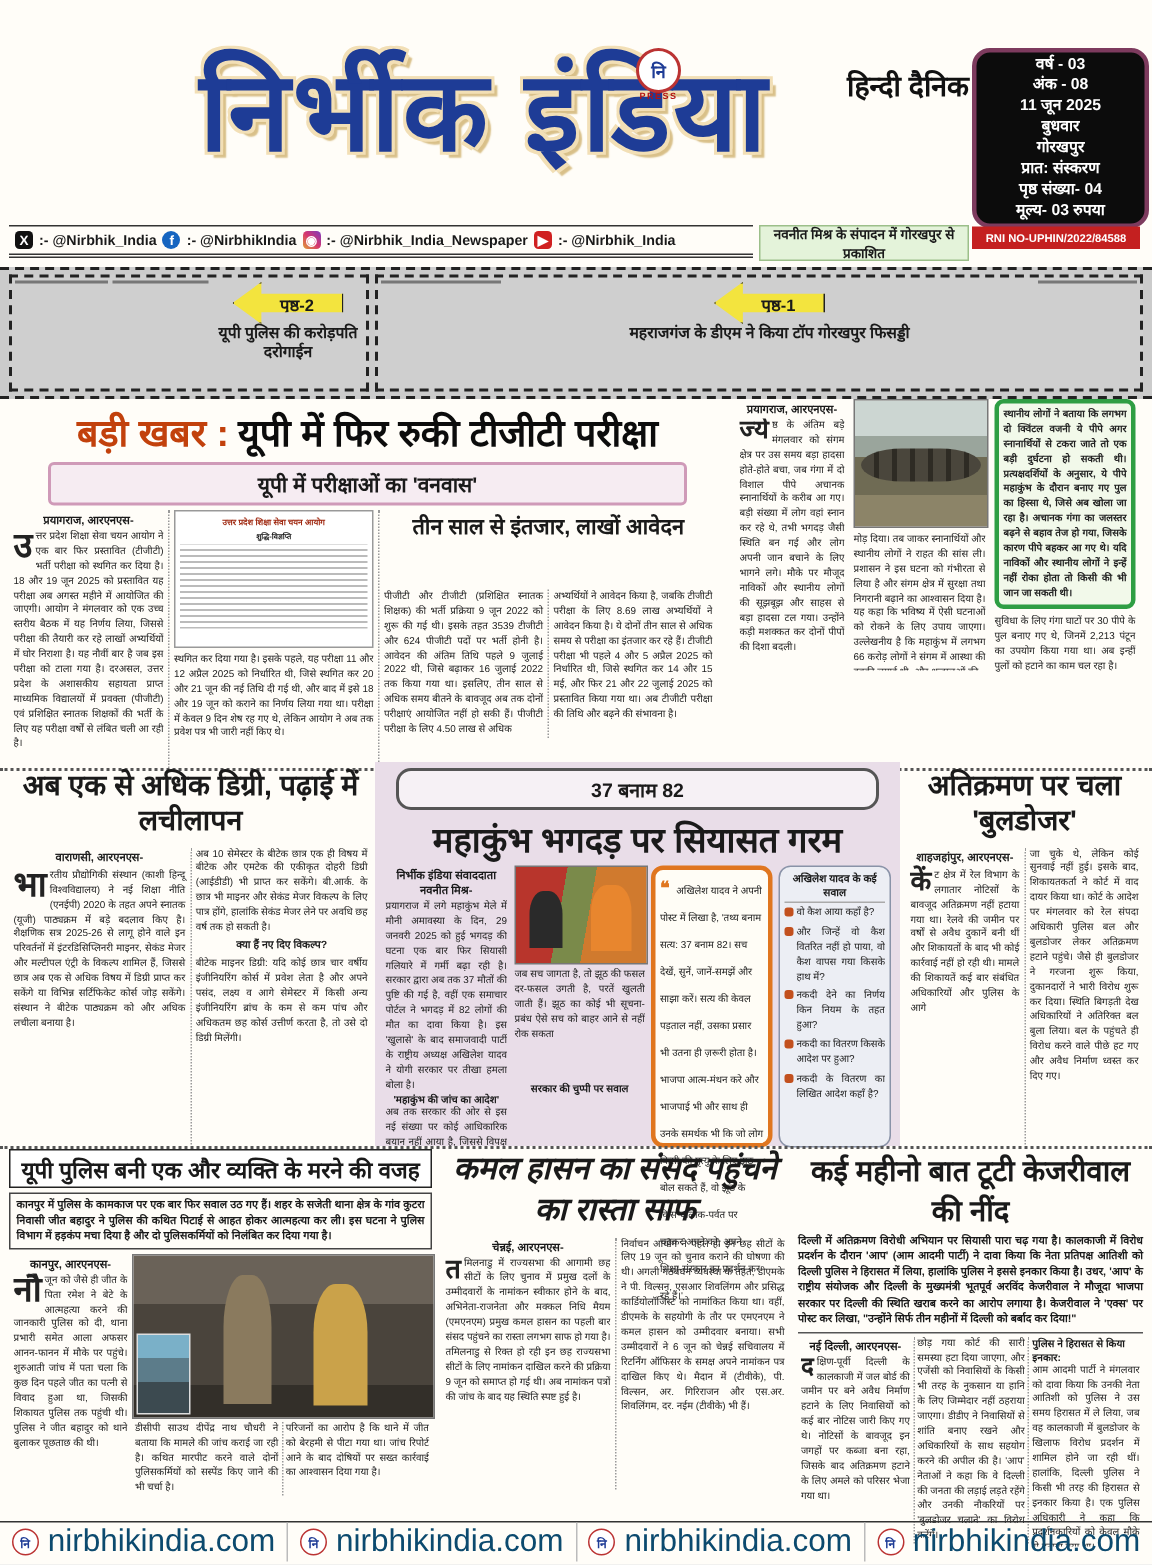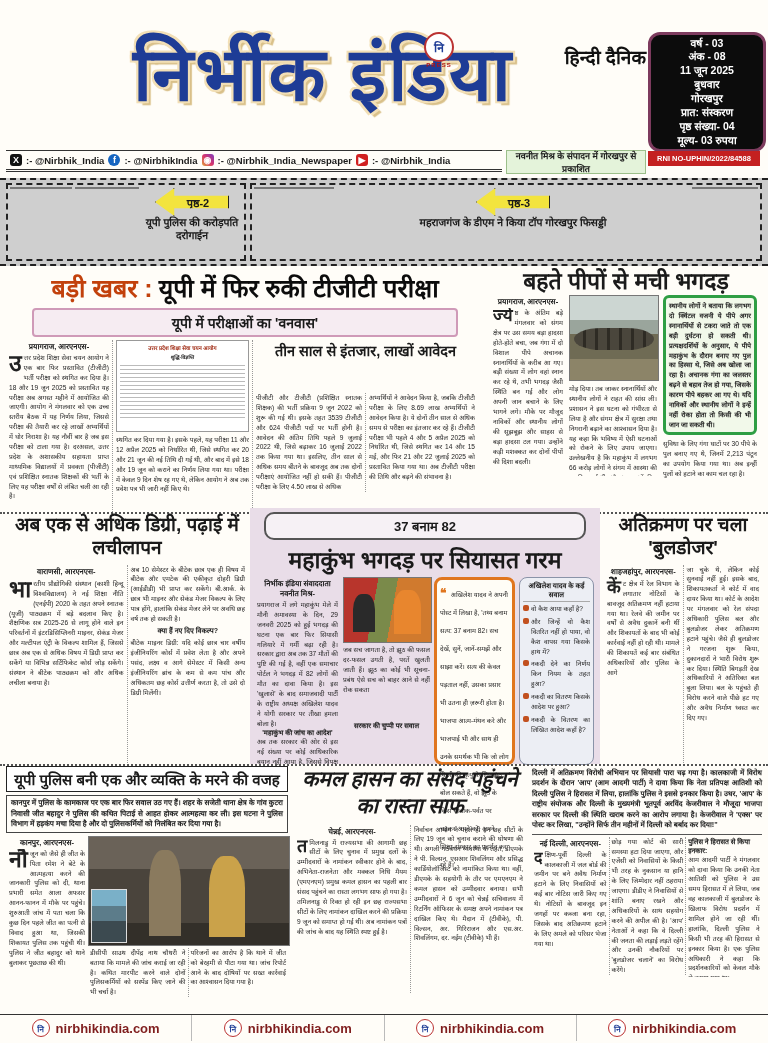--- a/index.html
+++ b/index.html
@@ -117,21 +117,21 @@
   .bot-right{position:absolute;left:532px;top:0;width:230px;height:246px;}
   .hl7{font-weight:900;font-size:19.5px;text-align:center;}
   .intro2{font-size:7.2px;font-weight:bold;line-height:1.45;text-align:justify;border-bottom:1px solid #555;padding:2px 0 3px;}
   
   .footer{position:absolute;left:0;top:1014px;width:768px;height:26px;border-top:1.5px solid #333;
           display:flex;align-items:center;}
   .funit{flex:1;display:flex;align-items:center;justify-content:center;gap:6px;border-right:1px solid #bbb;height:100%;}
   .funit:last-child{border-right:none;}
   .flogo{width:16px;height:16px;border-radius:50%;border:1.5px solid #b33;background:#fff;color:#1e3c96;
          font-size:8px;font-weight:bold;display:flex;align-items:center;justify-content:center;}
-  .fdomain{font-weight:700;font-size:13px;color:#7f1d1d;}
+  .fdomain{font-weight:400;font-size:21px;color:#0c4a6e;}
 </style>
 </head>
 <body>
 
 <div class="page">
 
 
   <div class="masthead">
     <div class="np-title">निर्भीक इंडिया</div>
     <div class="press-logo">
@@ -174,21 +174,21 @@
         <div class="arrow">
             <span>पृष्ठ-2</span>
           </div>
         <div class="tcap">यूपी पुलिस की करोड़पति दरोगाईन</div>
       </div>
     </div>
     <div class="teaser" style="flex:1;">
       <div class="ph ph-dm" style="width:78px;"></div>
       <div style="flex:1;display:flex;flex-direction:column;align-items:center;justify-content:space-between;padding:1px 0;">
         <div class="arrow">
-            <span>पृष्ठ-3</span>
+            <span>पृष्ठ-1</span>
           </div>
         <div class="tcap">महराजगंज के डीएम ने किया टॉप गोरखपुर फिसड्डी</div>
       </div>
       <div class="ph ph-hospital" style="width:64px;"></div>
     </div>
   </div>
 
   <div class="lead">
     <div class="lead-left">
       <div class="hl-row">
@@ -214,21 +214,20 @@
           <div style="display:flex;flex:1;">
             <div class="t" style="width:50%;padding-right:3px;">पीजीटी और टीजीटी (प्रशिक्षित स्नातक शिक्षक) की भर्ती प्रक्रिया 9 जून 2022 को शुरू की गई थी। इसके तहत 3539 टीजीटी और 624 पीजीटी पदों पर भर्ती होनी है। आवेदन की अंतिम तिथि पहले 9 जुलाई 2022 थी, जिसे बढ़ाकर 16 जुलाई 2022 तक किया गया था। इसलिए, तीन साल से अधिक समय बीतने के बावजूद अब तक दोनों परीक्षाएं आयोजित नहीं हो सकी हैं। पीजीटी परीक्षा के लिए 4.50 लाख से अधिक</div>
             <div class="t vsep" style="width:50%;padding-left:3px;">अभ्यर्थियों ने आवेदन किया है, जबकि टीजीटी परीक्षा के लिए 8.69 लाख अभ्यर्थियों ने आवेदन किया है। ये दोनों तीन साल से अधिक समय से परीक्षा का इंतजार कर रहे हैं। टीजीटी परीक्षा भी पहले 4 और 5 अप्रैल 2025 को निर्धारित थी, जिसे स्थगित कर 14 और 15 मई, और फिर 21 और 22 जुलाई 2025 को प्रस्तावित किया गया था। अब टीजीटी परीक्षा की तिथि और बढ़ने की संभावना है।</div>
           </div>
           <div class="cyan t">जल्द से जल्द भर्ती कराई जाए, दूसरी तरफ आयोग परीक्षा नहीं करा पा रहा है। पांडे ने चेतावनी दी कि यदि आयोग लगातार परीक्षा टालता रहा, तो अभ्यर्थी आंदोलन को मजबूर होंगे।</div>
         </div>
       </div>
     </div>
 
     <div class="lead-right">
-      <div class="hl2">बहते पीपों से मची भगदड़</div>
       <div class="lead-right-cols">
         <div class="lcol" style="width:76px;">
           <div class="byline">प्रयागराज, आरएनएस-</div>
           <div class="t" style="height:168px;"><span class="dc" style="font-size:17px;">ज्ये</span><span>ष्ठ के अंतिम बड़े मंगलवार को संगम क्षेत्र पर उस समय बड़ा हादसा होते-होते बचा, जब गंगा में दो विशाल पीपे अचानक स्नानार्थियों के करीब आ गए। बड़ी संख्या में लोग वहां स्नान कर रहे थे, तभी भगदड़ जैसी स्थिति बन गई और लोग अपनी जान बचाने के लिए भागने लगे। मौके पर मौजूद नाविकों और स्थानीय लोगों की सूझबूझ और साहस से बड़ा हादसा टल गया। उन्होंने कड़ी मशक्कत कर दोनों पीपों की दिशा बदली।</span></div>
         </div>
         <div class="lcol" style="width:94px;">
           <div class="ph ph-pontoon" style="width:100%;height:84px;"></div>
           <div class="t" style="height:92px;margin-top:3px;">मोड़ दिया। तब जाकर स्नानार्थियों और स्थानीय लोगों ने राहत की सांस ली। प्रशासन ने इस घटना को गंभीरता से लिया है और संगम क्षेत्र में सुरक्षा तथा निगरानी बढ़ाने का आश्वासन दिया है। यह कहा कि भविष्य में ऐसी घटनाओं को रोकने के लिए उपाय जाएगा। उल्लेखनीय है कि महाकुंभ में लगभग 66 करोड़ लोगों ने संगम में आस्था की डुबकी लगाई थी, और श्रद्धालुओं की</div>
         </div>
         <div class="lcol" style="width:100px;">
@@ -347,20 +346,21 @@
       <div style="display:flex;margin-top:4px;height:168px;">
         <div style="width:50%;padding:0 3px;box-sizing:border-box;">
           <div class="byline">चेन्नई, आरएनएस-</div>
           <div class="t" style="height:150px;"><span class="dc" style="font-size:18px;">त</span><span>मिलनाडु में राज्यसभा की आगामी छह सीटों के लिए चुनाव में प्रमुख दलों के उम्मीदवारों के नामांकन स्वीकार होने के बाद, अभिनेता-राजनेता और मक्कल निधि मैयम (एमएनएम) प्रमुख कमल हासन का पहली बार संसद पहुंचने का रास्ता लगभग साफ हो गया है। तमिलनाडु से रिक्त हो रही इन छह राज्यसभा सीटों के लिए नामांकन दाखिल करने की प्रक्रिया 9 जून को समाप्त हो गई थी। अब नामांकन पत्रों की जांच के बाद यह स्थिति स्पष्ट हुई है।</span></div>
         </div>
         <div class="t vsep" style="width:50%;padding:0 3px;box-sizing:border-box;">निर्वाचन आयोग ने पहले ही इन छह सीटों के लिए 19 जून को चुनाव कराने की घोषणा की थी। अगली गठबंधन व्यवस्था के तहत, डीएमके ने पी. विल्सन, एसआर शिवलिंगम और प्रसिद्ध कार्डियोलॉजिस्ट को नामांकित किया था। वहीं, डीएमके के सहयोगी के तौर पर एमएनएम ने कमल हासन को उम्मीदवार बनाया। सभी उम्मीदवारों ने 6 जून को चेन्नई सचिवालय में रिटर्निंग ऑफिसर के समक्ष अपने नामांकन पत्र दाखिल किए थे। मैदान में (टीवीके), पी. विल्सन, अर. गिरिराजन और एस.अर. शिवलिंगम, दर. नईम (टीवीके) भी हैं।</div>
       </div>
     </div>
 
     <div class="bot-right">
+      <div class="hl7">कई महीनो बात टूटी केजरीवाल की नींद</div>
       <div class="intro2">दिल्ली में अतिक्रमण विरोधी अभियान पर सियासी पारा चढ़ गया है। कालकाजी में विरोध प्रदर्शन के दौरान 'आप' (आम आदमी पार्टी) ने दावा किया कि नेता प्रतिपक्ष आतिशी को दिल्ली पुलिस ने हिरासत में लिया, हालांकि पुलिस ने इससे इनकार किया है। उधर, 'आप' के राष्ट्रीय संयोजक और दिल्ली के मुख्यमंत्री भूतपूर्व अरविंद केजरीवाल ने मौजूदा भाजपा सरकार पर दिल्ली की स्थिति खराब करने का आरोप लगाया है। केजरीवाल ने 'एक्स' पर पोस्ट कर लिखा, "उन्होंने सिर्फ तीन महीनों में दिल्ली को बर्बाद कर दिया!"</div>
       <div style="display:flex;height:138px;margin-top:2px;">
         <div style="width:33.3%;padding:0 2px;box-sizing:border-box;">
           <div class="byline">नई दिल्ली, आरएनएस-</div>
           <div class="t" style="height:120px;"><span class="dc" style="font-size:16px;">द</span><span>क्षिण-पूर्वी दिल्ली के कालकाजी में जल बोर्ड की जमीन पर बने अवैध निर्माण हटाने के लिए निवासियों को कई बार नोटिस जारी किए गए थे। नोटिसों के बावजूद इन जगहों पर कब्जा बना रहा, जिसके बाद अतिक्रमण हटाने के लिए अमले को परिसर भेजा गया था।</span></div>
         </div>
         <div class="t vsep" style="width:33.3%;padding:0 2px;box-sizing:border-box;">छोड़ गया कोर्ट की सारी समस्या हटा दिया जाएगा, और एजेंसी को निवासियों के किसी भी तरह के नुकसान या हानि के लिए जिम्मेदार नहीं ठहराया जाएगा। डीडीए ने निवासियों से शांति बनाए रखने और अधिकारियों के साथ सहयोग करने की अपील की है। 'आप' नेताओं ने कहा कि वे दिल्ली की जनता की लड़ाई लड़ते रहेंगे और उनकी नौकरियों पर 'बुलडोजर चलाने' का विरोध करेंगे।</div>
         <div class="vsep" style="width:33.3%;padding:0 2px;box-sizing:border-box;">
           <div style="font-weight:bold;font-size:6.8px;">पुलिस ने हिरासत से किया इनकार:</div>
           <div class="t" style="height:122px;">आम आदमी पार्टी ने मंगलवार को दावा किया कि उनकी नेता आतिशी को पुलिस ने उस समय हिरासत में ले लिया, जब वह कालकाजी में बुलडोजर के खिलाफ विरोध प्रदर्शन में शामिल होने जा रही थीं। हालांकि, दिल्ली पुलिस ने किसी भी तरह की हिरासत से इनकार किया है। एक पुलिस अधिकारी ने कहा कि प्रदर्शनकारियों को केवल मौके से हटाया गया था।</div>

